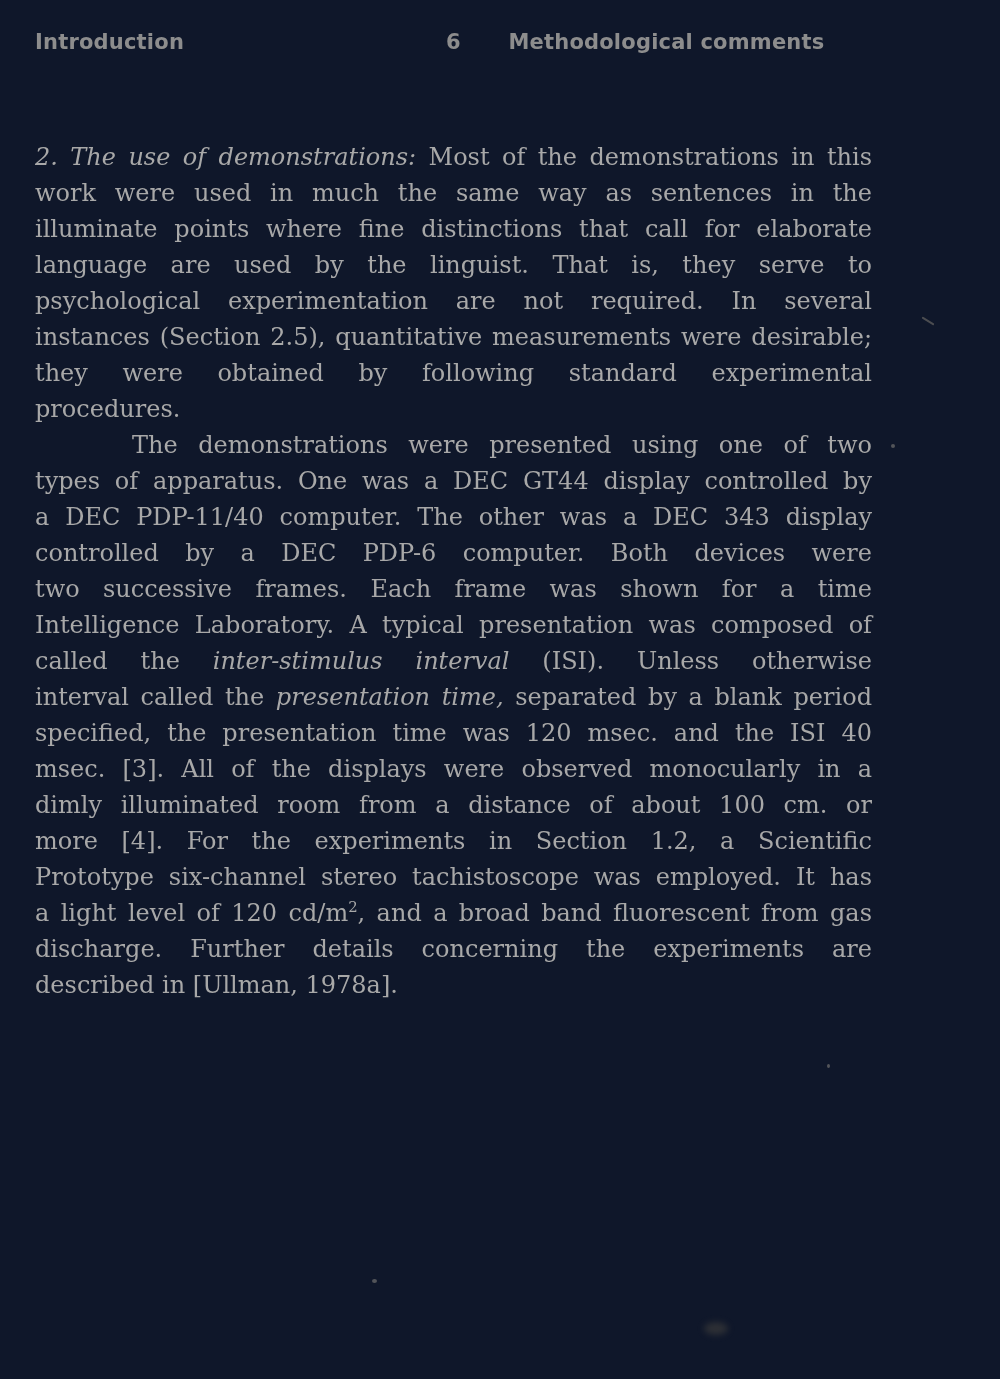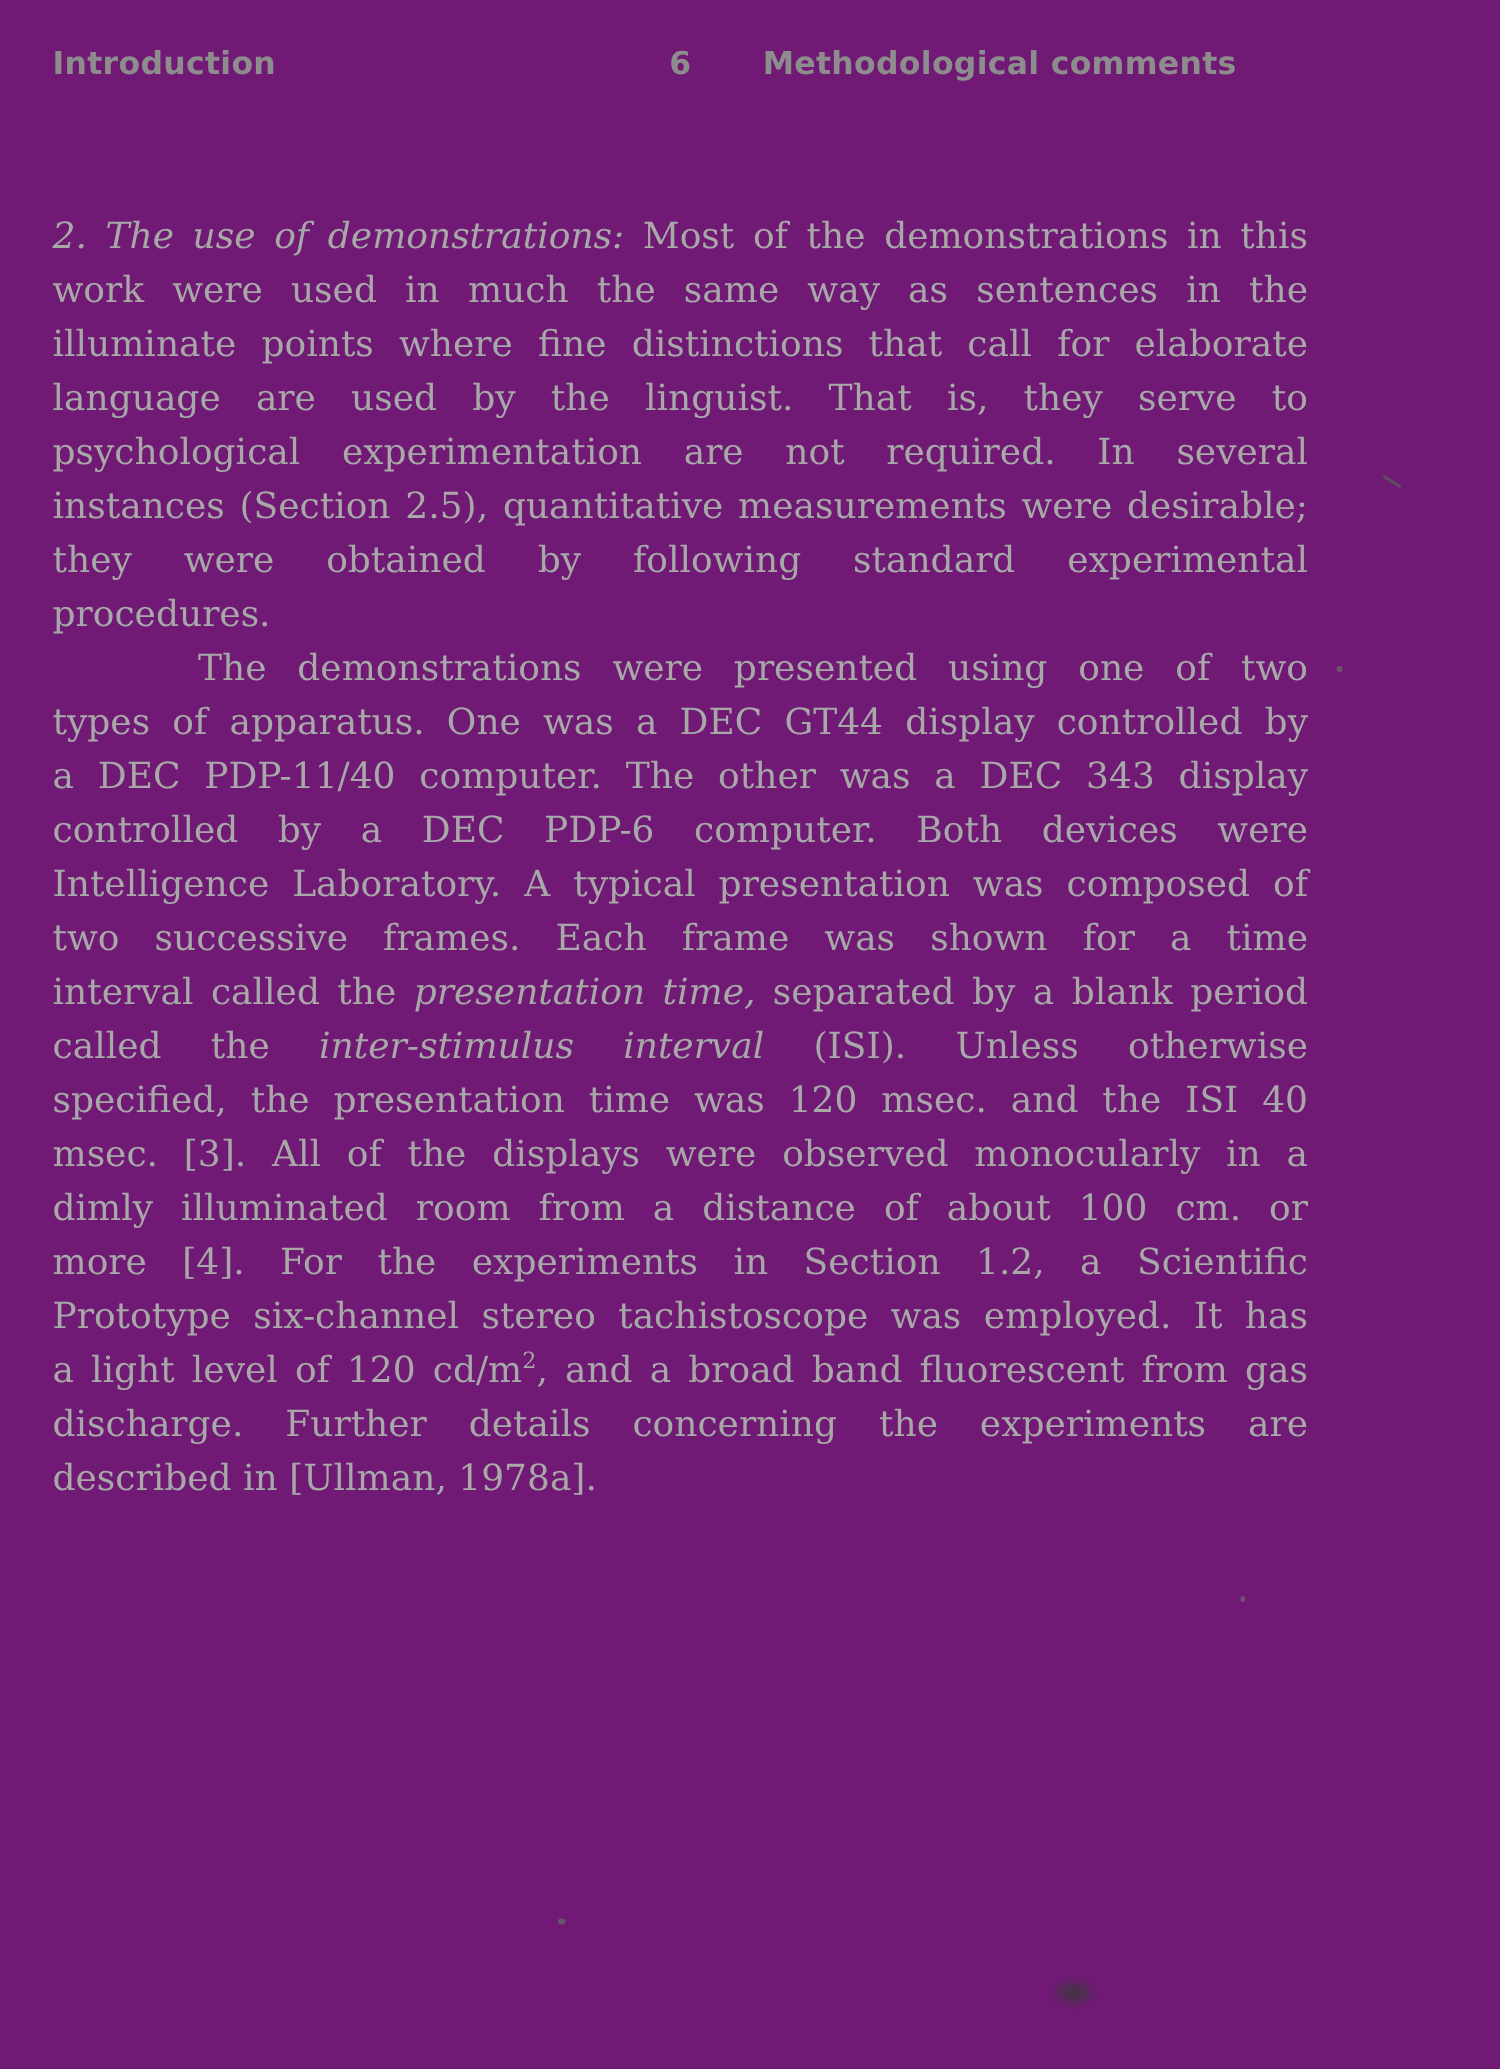--- a/index.html
+++ b/index.html
@@ -5,21 +5,21 @@
   html, body { margin: 0; padding: 0; }
   body {
     width: 1000px; height: 1379px;
     background: #000000;
     overflow: hidden;
     position: relative;
     font-family: "DejaVu Serif", serif;
   }
   .page {
     position: absolute; inset: 0;
-    background: #701a75;
+    background: #0f172a;
     text-decoration: underline;
   }
   .header {
     position: absolute;
     left: 35px; top: 30px; width: 837px;
     display: grid;
     grid-template-columns: 1fr auto 1fr;
     align-items: baseline;
     font-family: "DejaVu Sans", sans-serif;
     font-size: 21px;
@@ -82,24 +82,24 @@
       <div class="line just"><span>illuminate points where fine distinctions that call for elaborate</span></div>
       <div class="line just"><span>language are used by the linguist.  That is, they serve to</span></div>
       <div class="line just"><span>psychological experimentation are not required.  In several</span></div>
       <div class="line just"><span>instances (Section 2.5), quantitative measurements were desirable;</span></div>
       <div class="line just"><span>they were obtained by following standard experimental</span></div>
       <div class="line"><span>procedures.</span></div>
       <div class="line just indent"><span>The demonstrations were presented using one of two</span></div>
       <div class="line just"><span>types of apparatus.  One was a DEC GT44 display controlled by</span></div>
       <div class="line just"><span>a DEC PDP-11/40 computer.  The other was a DEC 343 display</span></div>
       <div class="line just"><span>controlled by a DEC PDP-6 computer.  Both devices were</span></div>
+      <div class="line just"><span>two successive frames.  Each frame was shown for a time</span></div>
       <div class="line just"><span>Intelligence Laboratory.  A typical presentation was composed of</span></div>
-      <div class="line just"><span>two successive frames.  Each frame was shown for a time</span></div>
+      <div class="line just"><span>called the </span><span class="it">inter-stimulus interval</span><span> (ISI).  Unless otherwise</span></div>
       <div class="line just"><span>interval called the </span><span class="it">presentation time,</span><span> separated by a blank period</span></div>
-      <div class="line just"><span>called the </span><span class="it">inter-stimulus interval</span><span> (ISI).  Unless otherwise</span></div>
       <div class="line just"><span>specified, the presentation time was 120 msec. and the ISI 40</span></div>
       <div class="line just"><span>msec. [3].  All of the displays were observed monocularly in a</span></div>
       <div class="line just"><span>dimly illuminated room from a distance of about 100 cm. or</span></div>
       <div class="line just"><span>more [4].  For the experiments in Section 1.2, a Scientific</span></div>
       <div class="line just"><span>Prototype six-channel stereo tachistoscope was employed.  It has</span></div>
       <div class="line just"><span>a light level of 120 cd/m</span><sup>2</sup><span>, and a broad band fluorescent from gas</span></div>
       <div class="line just"><span>discharge.  Further details concerning the experiments are</span></div>
       <div class="line"><span>described in [Ullman, 1978a].</span></div>
     </div>
 

